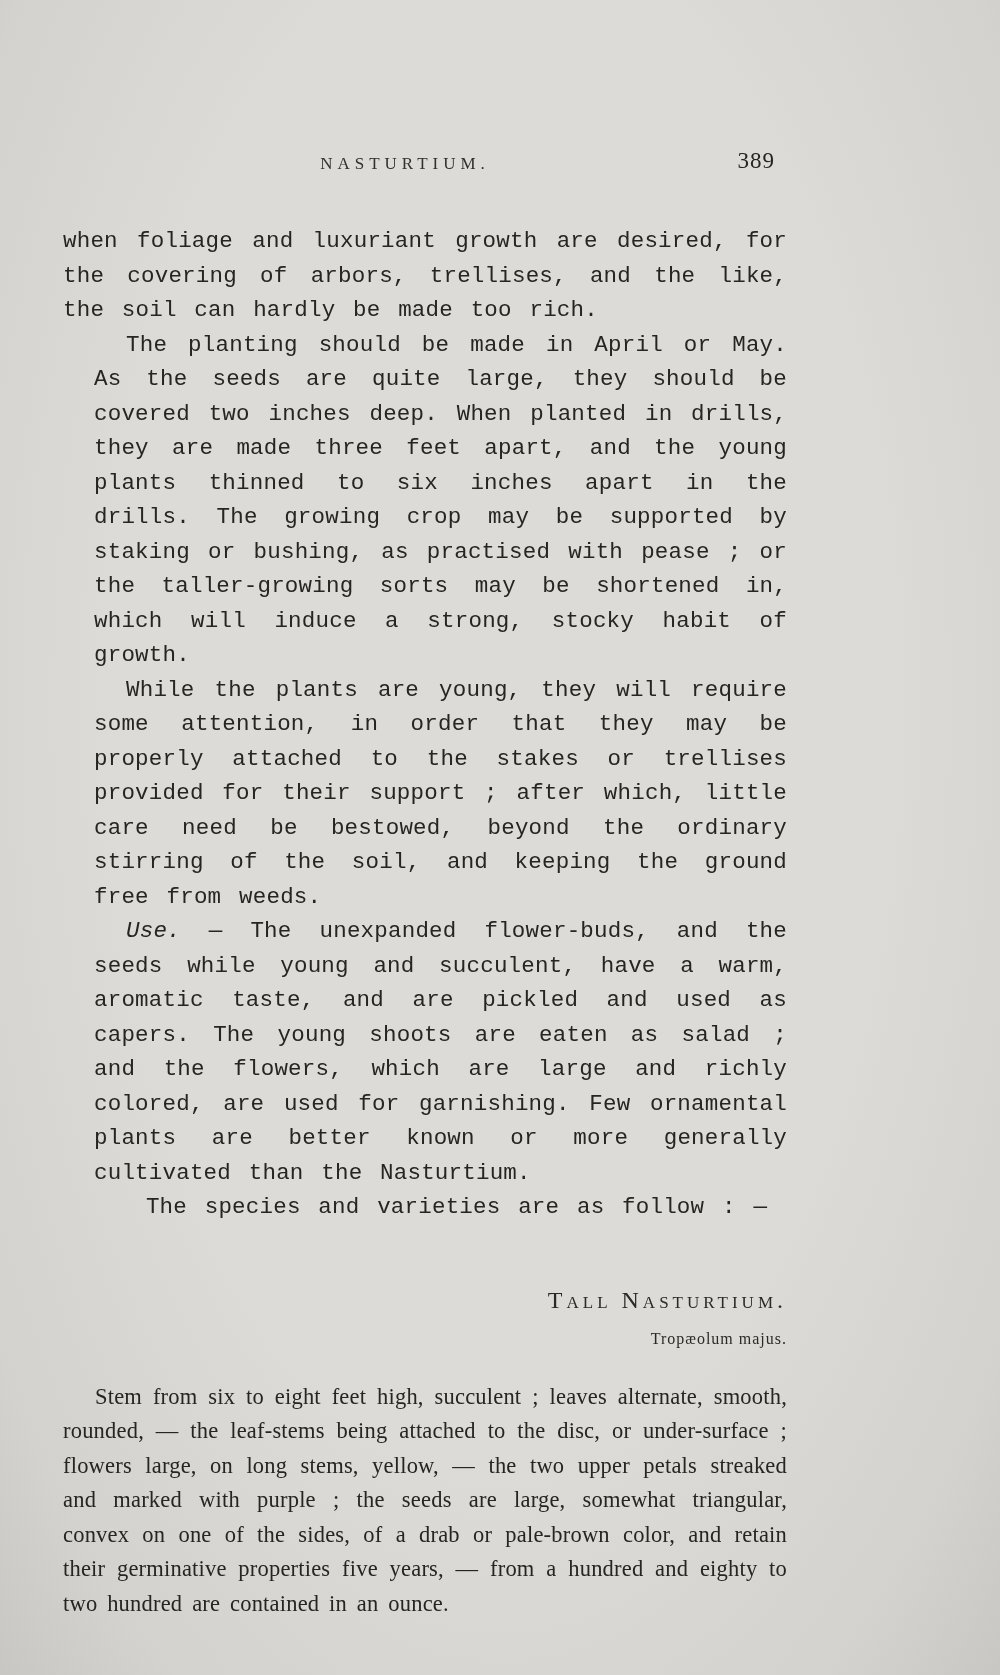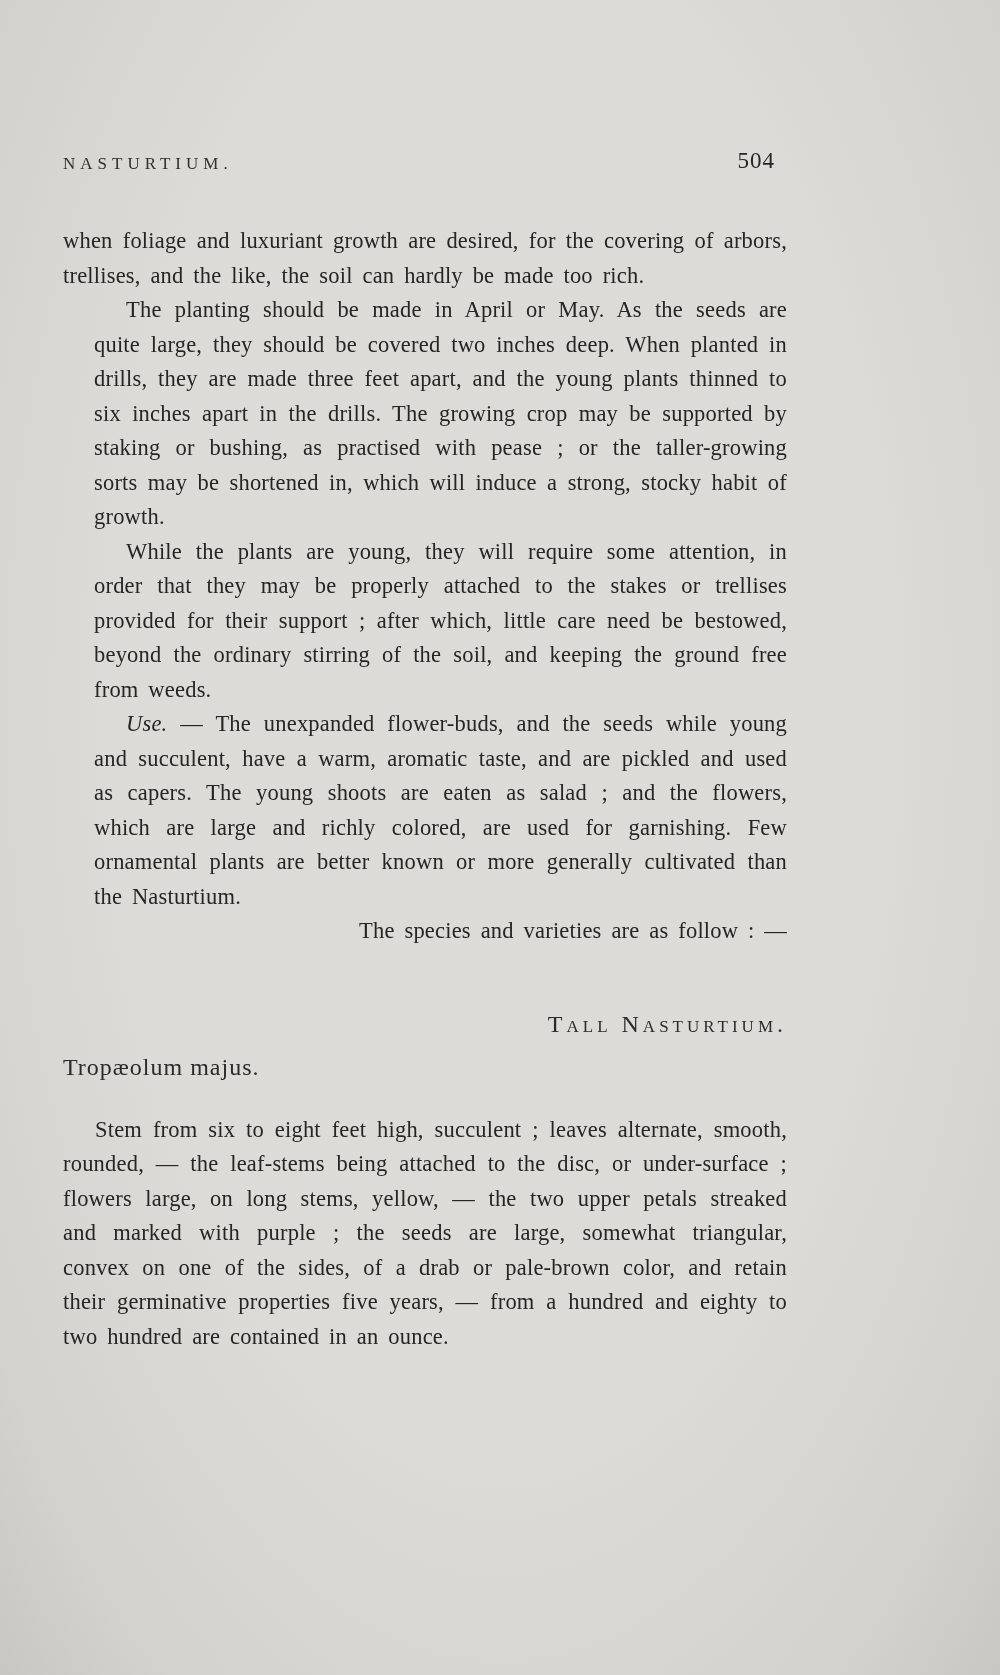--- a/index.html
+++ b/index.html
@@ -29,21 +29,21 @@
   .running-header {
     position: relative;
     height: 32px;
     margin-bottom: 42px;
   }
 
   .running-header .title {
     position: absolute;
     left: 0;
     right: 40px;
-    text-align: left;
+    text-align: center;
     top: 4px;
     font-size: 17px;
     letter-spacing: 5px;
     color: #31302d;
   }
 
   .running-header .page-number {
     position: absolute;
     right: 12px;
     top: -2px;
@@ -52,29 +52,30 @@
     color: #262523;
   }
 
   .body-copy p {
     margin: 0;
     font-size: 22.5px;
     line-height: 34.5px;
     text-align: justify;
     word-spacing: 4px;
     letter-spacing: 0.2px;
+    font-family: Liberation Mono, monospace;
   }
 
   .body-copy p.indent {
     text-indent: 32px;
     margin-left: 31px;
   }
 
   .body-copy p.no-justify {
-    text-align: right;
+    text-align: center;
   }
 
   .lead-italic {
     font-style: italic;
   }
 
   .section {
     margin-top: 62px;
   }
 
@@ -83,39 +84,39 @@
     text-align: right;
     font-size: 24px;
     font-weight: normal;
     font-variant: small-caps;
     letter-spacing: 4px;
     color: #2b2a28;
   }
 
   .section .subheading {
     margin: 16px 0 0 0;
-    text-align: left;
-    font-size: 24px;
+    text-align: right;
+    font-size: 16px;
     letter-spacing: 1px;
     color: #2b2a28;
   }
 
   .section .section-paragraph {
     margin-top: 32px;
   }
 </style>
 </head>
 <body>
 
 <div class="paper">
   <div class="text-block">
 
     <div class="running-header">
       <div class="title">NASTURTIUM.</div>
-      <div class="page-number">504</div>
+      <div class="page-number">389</div>
     </div>
 
     <div class="body-copy">
       <p>when foliage and luxuriant growth are desired, for the covering of arbors, trellises, and the like, the soil can hardly be made too rich.</p>
 
       <p class="indent">The planting should be made in April or May.  As the seeds are quite large, they should be covered two inches deep.  When planted in drills, they are made three feet apart, and the young plants thinned to six inches apart in the drills.  The growing crop may be supported by staking or bushing, as practised with pease ; or the taller-growing sorts may be shortened in, which will induce a strong, stocky habit of growth.</p>
 
       <p class="indent">While the plants are young, they will require some attention, in order that they may be properly attached to the stakes or trellises provided for their support ; after which, little care need be bestowed, beyond the ordinary stirring of the soil, and keeping the ground free from weeds.</p>
 
       <p class="indent"><span class="lead-italic">Use.</span><span> — The unexpanded flower-buds, and the seeds while young and succulent, have a warm, aromatic taste, and are pickled and used as capers.  The young shoots are eaten as salad ; and the flowers, which are large and richly colored, are used for garnishing.  Few ornamental plants are better known or more generally cultivated than the Nasturtium.</span></p>

